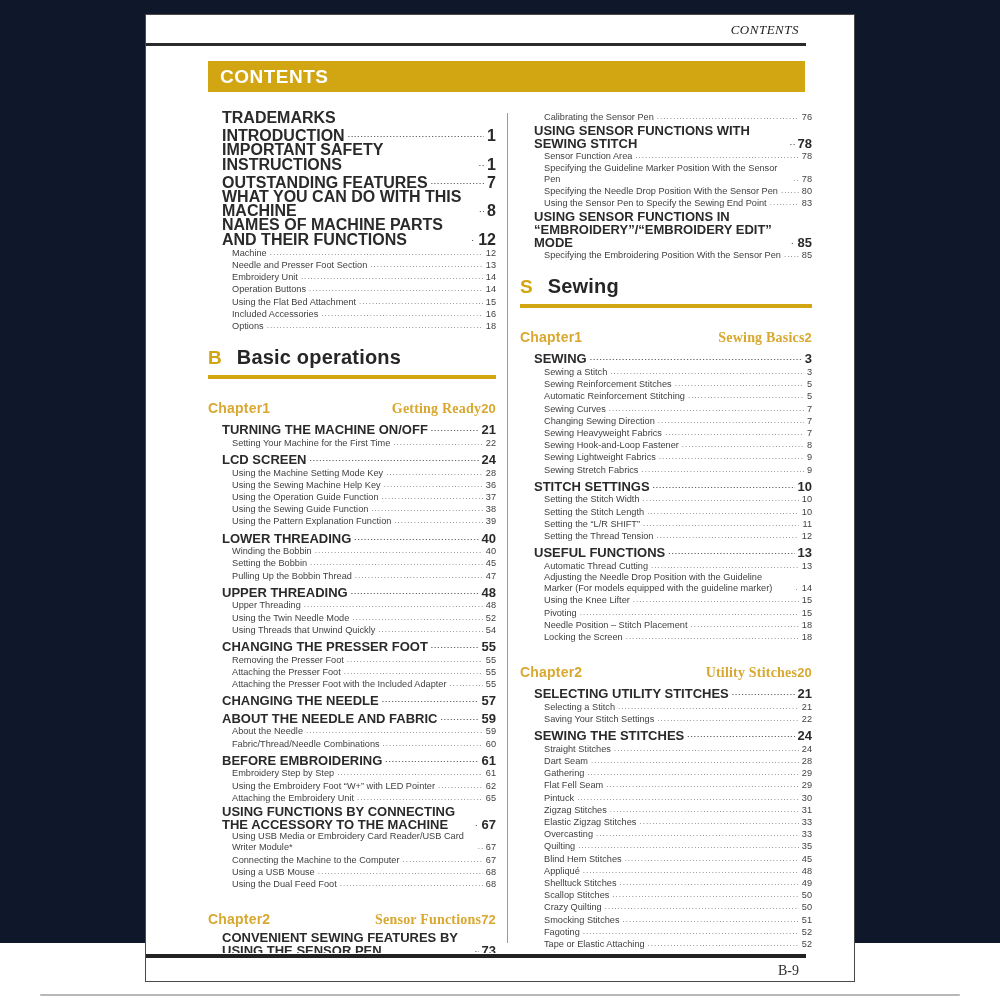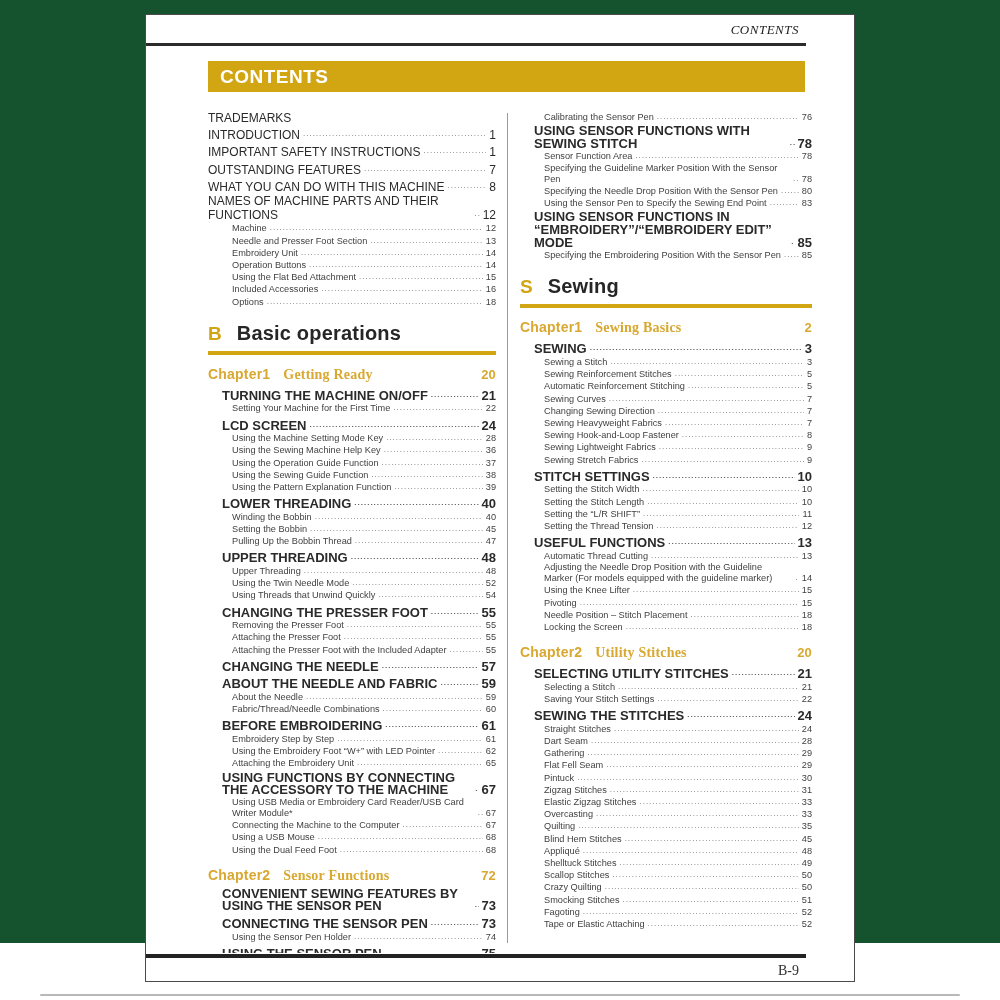--- a/index.html
+++ b/index.html
@@ -4,21 +4,21 @@
 <style>
   :root{
     --gold:#d2a513;
     --chgold:#d8a830;
     --ink:#2a2a2a;
     --subink:#3f3f3f;
   }
   *{margin:0;padding:0;box-sizing:border-box;}
   html,body{width:1000px;height:1000px;background:#ffffff;overflow:hidden;
     font-family:"Liberation Sans",sans-serif;}
-  .canvas{position:relative;width:1000px;height:943px;background:#14532d;}
+  .canvas{position:relative;width:1000px;height:943px;background:#0f172a;}
 
   .sheet{position:absolute;left:145px;top:14px;width:710px;height:968px;
     background:#ffffff;border:1px solid #4a4a4a;}
 
   .running-head{position:absolute;top:7px;right:55px;
     font-family:"Liberation Serif",serif;font-style:italic;font-size:13px;
     color:#222;letter-spacing:0.5px;}
   .head-rule{position:absolute;top:28px;left:0;width:660px;height:3px;background:#2b2b2b;}
 
   .banner{position:absolute;left:62px;top:46px;width:597px;height:31px;
@@ -33,28 +33,28 @@
 
   
   .entry{display:flex;align-items:flex-end;}
   .entry .t{min-width:0;}
   .entry .pg{white-space:nowrap;}
   .leader{flex:1 1 6px;overflow:hidden;white-space:nowrap;color:#5a5a5a;
     margin:0 3px 1px 3px;align-self:flex-end;}
   .leader::after{content:"..........................................................................................................................................................";
     font-size:8px;letter-spacing:1px;}
 
-  .front{font-weight:normal;font-size:12px;line-height:14.2px;color:var(--ink);
-    }
+  .front{font-weight:bold;font-size:16px;line-height:14.2px;color:var(--ink);
+    margin-left:14px;}
   .h1{font-weight:bold;font-size:13px;line-height:12.6px;color:var(--ink);
     margin-left:14px;margin-top:2px;}
   .sub{font-size:9.2px;line-height:11.2px;color:var(--subink);margin-left:24px;}
 
   .chapter{display:flex;align-items:baseline;color:var(--chgold);font-weight:bold;
-    font-size:14px;margin:11px 0 4px 0;letter-spacing:0.2px;}
+    font-size:14px;margin:21px 0 4px 0;letter-spacing:0.2px;text-align:right;}
   .chapter .clabel{margin-right:13px;}
   .chapter .ctitle{flex:1;font-family:Liberation Serif, serif;}
   .chapter .cpg{font-size:13px;}
 
   .section{display:flex;align-items:baseline;border-bottom:4px solid var(--gold);
     padding:14px 0 6px 0;margin-bottom:9px;}
   .section .sletter{color:var(--gold);font-weight:bold;font-size:19px;margin-right:15px;}
   .section .stitle{color:#262626;font-weight:bold;font-size:20px;letter-spacing:0.2px;}
 
   .footer-rule{position:absolute;left:0;top:939px;width:660px;height:4px;background:#222;}

